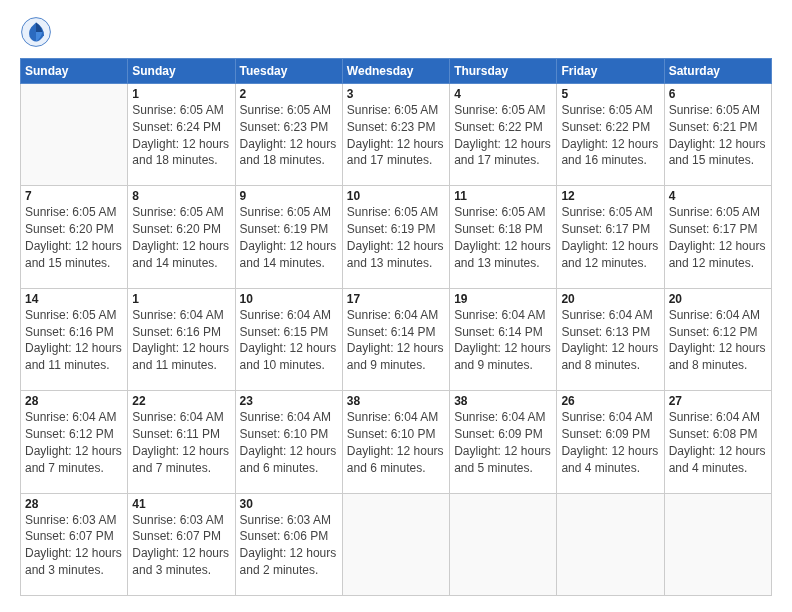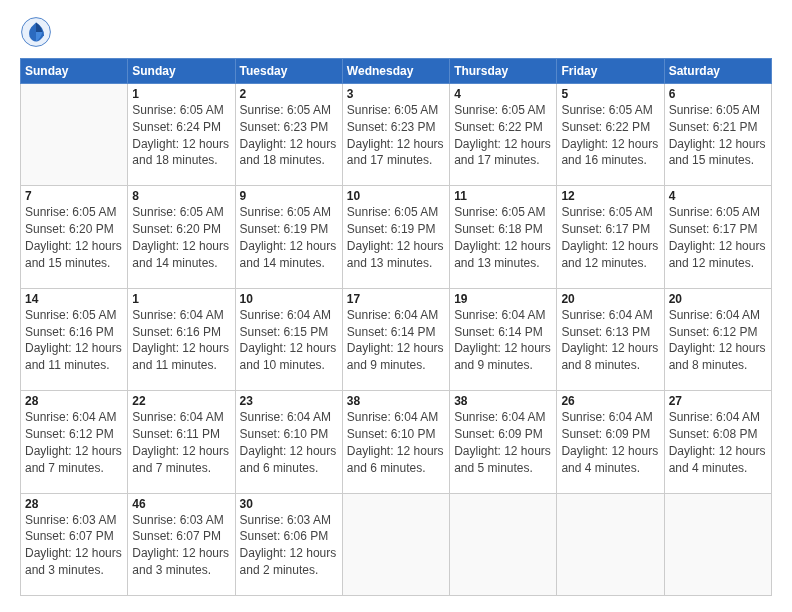--- a/index.html
+++ b/index.html
@@ -244,21 +244,21 @@
             <span class="day-num">27</span>
             <div class="day-info">Sunrise: 6:04 AM<br>Sunset: 6:08 PM<br>Daylight: 12 hours and 4 minutes.</div>
           </td>
         </tr>
         <tr>
           <td>
             <span class="day-num">28</span>
             <div class="day-info">Sunrise: 6:03 AM<br>Sunset: 6:07 PM<br>Daylight: 12 hours and 3 minutes.</div>
           </td>
           <td>
-            <span class="day-num">46</span>
+            <span class="day-num">41</span>
             <div class="day-info">Sunrise: 6:03 AM<br>Sunset: 6:07 PM<br>Daylight: 12 hours and 3 minutes.</div>
           </td>
           <td>
             <span class="day-num">30</span>
             <div class="day-info">Sunrise: 6:03 AM<br>Sunset: 6:06 PM<br>Daylight: 12 hours and 2 minutes.</div>
           </td>
           <td class="empty-cell"></td>
           <td class="empty-cell"></td>
           <td class="empty-cell"></td>
           <td class="empty-cell"></td>

